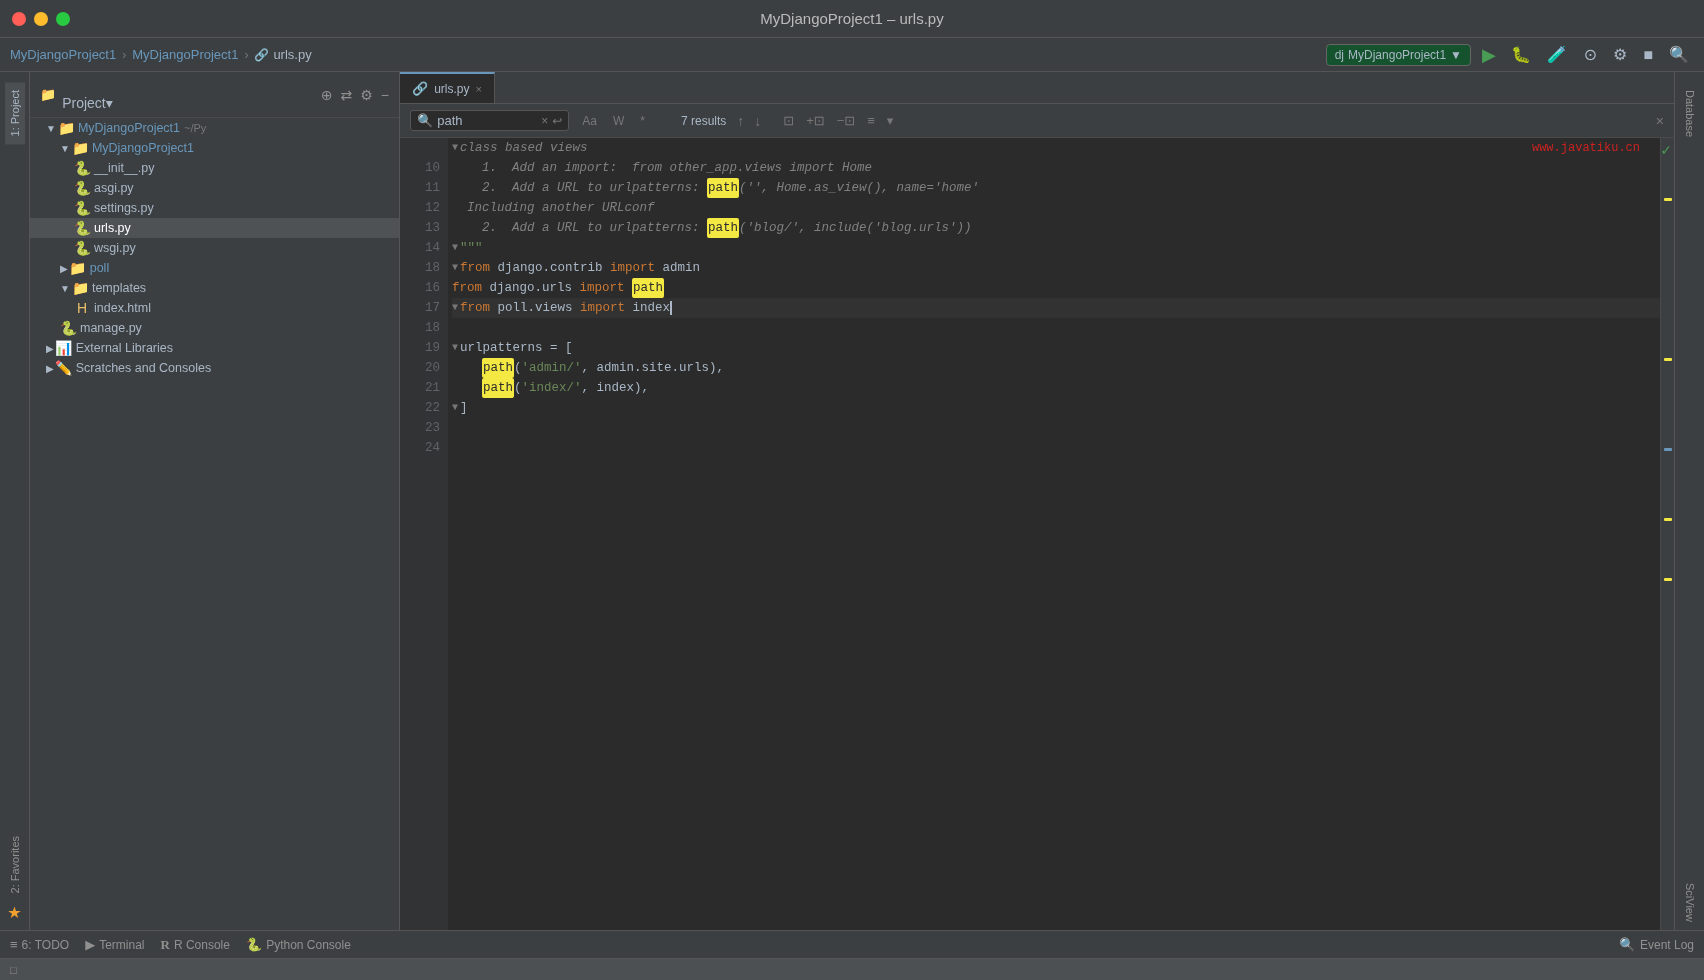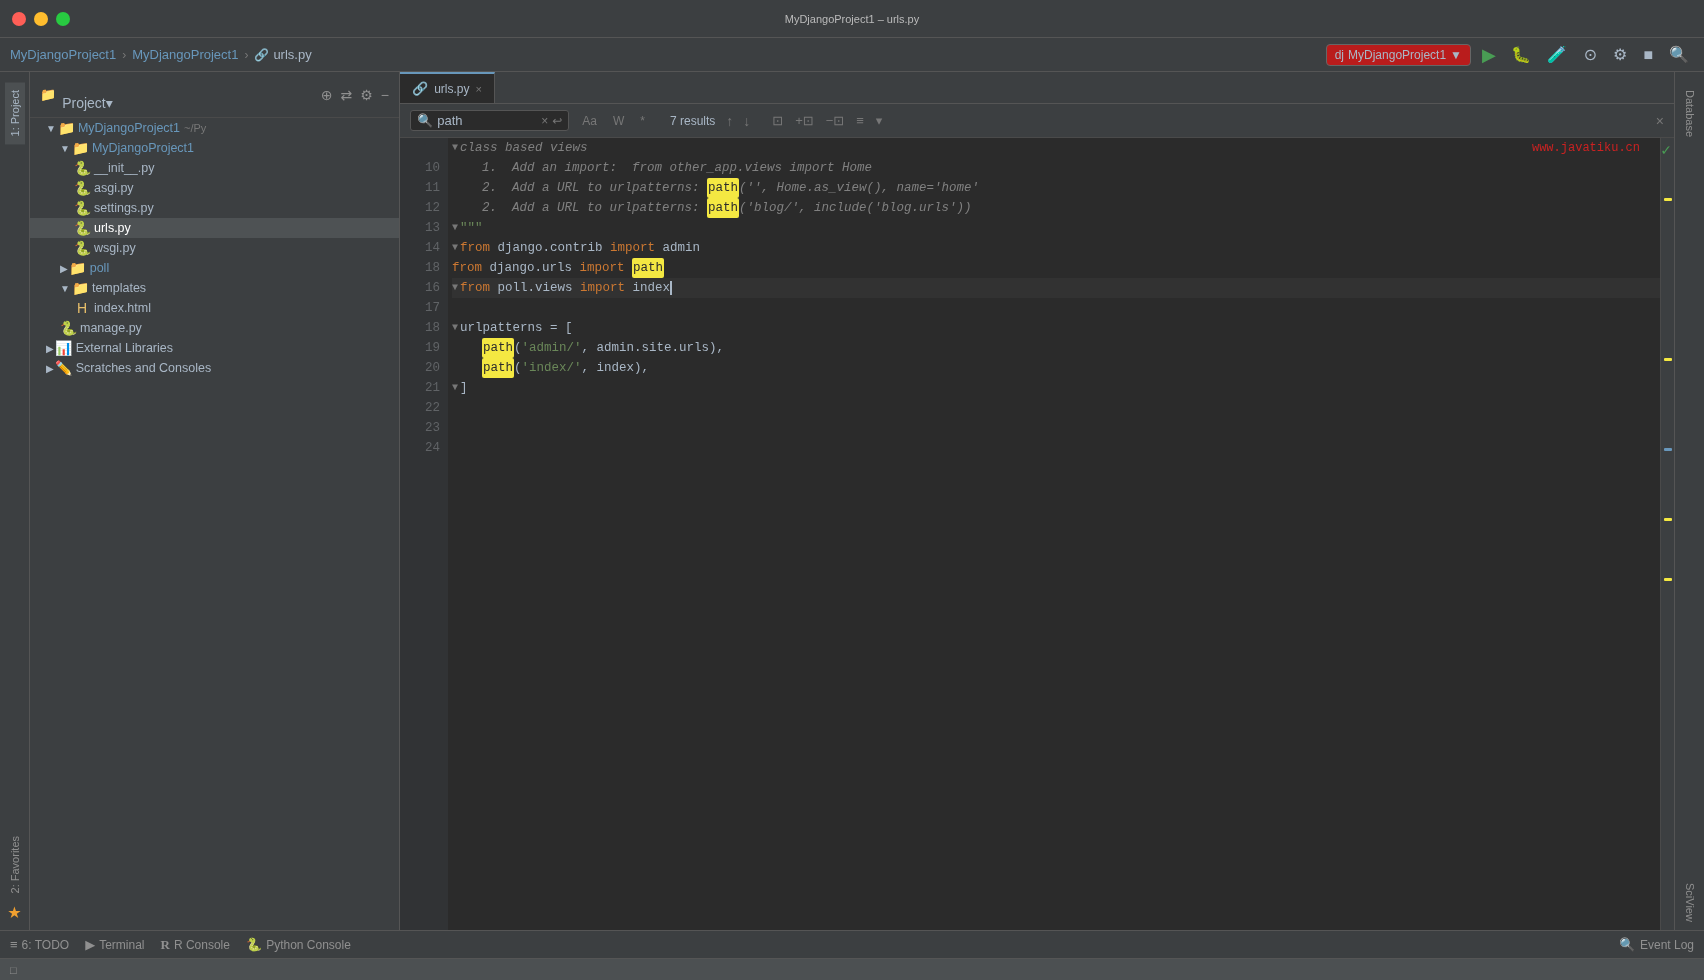--- a/index.html
+++ b/index.html
@@ -5,30 +5,30 @@
     * { box-sizing: border-box; margin: 0; padding: 0; }
     body { font-family: -apple-system, BlinkMacSystemFont, 'Helvetica Neue', Arial, sans-serif; background: #2b2b2b; color: #a9b7c6; font-size: 13px; height: 980px; overflow: hidden; display: flex; flex-direction: column; }
 
     
     .titlebar { background: #3c3f41; height: 38px; display: flex; align-items: center; justify-content: center; position: relative; border-bottom: 1px solid #555; }
     .titlebar-buttons { position: absolute; left: 12px; display: flex; gap: 8px; }
     .tb-btn { width: 14px; height: 14px; border-radius: 50%; border: none; cursor: pointer; }
     .tb-close { background: #ff5f57; }
     .tb-min { background: #ffbd2e; }
     .tb-max { background: #28ca41; }
-    .titlebar-title { color: #bbb; font-size: 11px; }
+    .titlebar-title { color: #bbb; font-size: 15px; }
 
     
     .breadcrumb-bar { background: #3c3f41; height: 34px; display: flex; align-items: center; padding: 0 10px; border-bottom: 1px solid #555; gap: 6px; }
     .breadcrumb-item { color: #6897bb; font-size: 13px; font-weight: 500; cursor: pointer; }
     .breadcrumb-sep { color: #777; font-size: 12px; }
     .breadcrumb-current { color: #a9b7c6; font-size: 13px; display: flex; align-items: center; gap: 4px; }
     .bc-icon { color: #6897bb; font-size: 12px; }
     .toolbar-right { margin-left: auto; display: flex; align-items: center; gap: 6px; }
-    .run-config { background: #b91c1c; border: 1px solid #666; border-radius: 4px; padding: 3px 8px; color: #a9b7c6; font-size: 12px; display: flex; align-items: center; gap: 4px; cursor: pointer; }
+    .run-config { background: #14532d; border: 1px solid #666; border-radius: 4px; padding: 3px 8px; color: #a9b7c6; font-size: 12px; display: flex; align-items: center; gap: 4px; cursor: pointer; }
     .toolbar-btn { background: none; border: none; color: #a9b7c6; font-size: 16px; cursor: pointer; padding: 2px 5px; }
 
     
     .main-area { display: flex; flex: 1; overflow: hidden; }
 
     
     .left-panel-tabs { width: 30px; background: #3c3f41; border-right: 1px solid #555; display: flex; flex-direction: column; align-items: center; padding-top: 10px; gap: 2px; }
     .side-tab { writing-mode: vertical-rl; transform: rotate(180deg); color: #909090; font-size: 11px; padding: 8px 4px; cursor: pointer; white-space: nowrap; }
     .side-tab.active { color: #a9b7c6; background: #4c5052; }
 
@@ -61,21 +61,21 @@
 
     
     .search-bar { background: #3c3f41; padding: 4px 10px; display: flex; align-items: center; gap: 8px; border-bottom: 1px solid #4a4a4a; height: 34px; }
     .search-input-wrap { display: flex; align-items: center; background: #2b2b2b; border: 1px solid #555; border-radius: 3px; padding: 2px 6px; gap: 4px; min-width: 150px; }
     .search-icon { color: #777; font-size: 13px; }
     .search-input { background: none; border: none; color: #a9b7c6; font-size: 13px; outline: none; width: 100px; }
     .search-clear { color: #777; cursor: pointer; font-size: 12px; }
     .search-replace-icon { color: #777; font-size: 12px; cursor: pointer; }
     .search-options { display: flex; gap: 6px; }
     .search-opt-btn { background: none; border: 1px solid transparent; border-radius: 3px; color: #777; font-size: 12px; padding: 1px 4px; cursor: pointer; }
-    .search-results-count { color: #a9b7c6; font-size: 12px; margin-left: 12px; }
+    .search-results-count { color: #a9b7c6; font-size: 12px; margin-left: 23px; }
     .search-nav { display: flex; gap: 4px; color: #777; font-size: 14px; }
     .search-nav-btn { cursor: pointer; padding: 1px 3px; }
     .search-extra-btns { display: flex; gap: 6px; margin-left: 8px; color: #777; font-size: 13px; }
     .search-close { margin-left: auto; color: #777; cursor: pointer; font-size: 14px; }
 
     
     .code-editor { flex: 1; display: flex; overflow: hidden; }
     .line-numbers { width: 48px; background: #313335; color: #606366; font-size: 12.5px; font-family: 'Menlo', 'Monaco', 'Courier New', monospace; padding-top: 0; text-align: right; padding-right: 8px; overflow: hidden; user-select: none; }
     .line-num { height: 20px; line-height: 20px; }
     .code-content { flex: 1; overflow: auto; padding-left: 4px; }
@@ -319,20 +319,23 @@
         <div class="code-line">
           <span class="cm">&nbsp;&nbsp;&nbsp;&nbsp;1.&nbsp; Add an import:&nbsp; from other_app.views import Home</span>
         </div>
 
         <div class="code-line">
           <span class="cm">&nbsp;&nbsp;&nbsp;&nbsp;2.&nbsp; Add a URL to urlpatterns:&nbsp; </span>
           <span class="highlight-search">path</span>
           <span class="cm">('', Home.as_view(), name='home'</span>
         </div>
 
+        <div class="code-line">
+          <span class="cm" style="font-style:italic;">&nbsp;&nbsp;Including another URLconf</span>
+        </div>
 
 
         <div class="code-line">
           <span class="cm">&nbsp;&nbsp;&nbsp;&nbsp;2.&nbsp; Add a URL to urlpatterns:&nbsp; </span>
           <span class="highlight-search">path</span>
           <span class="cm">('blog/', include('blog.urls'))</span>
         </div>
 
         <div class="code-line">
           <span class="fold-icon">▼</span>

